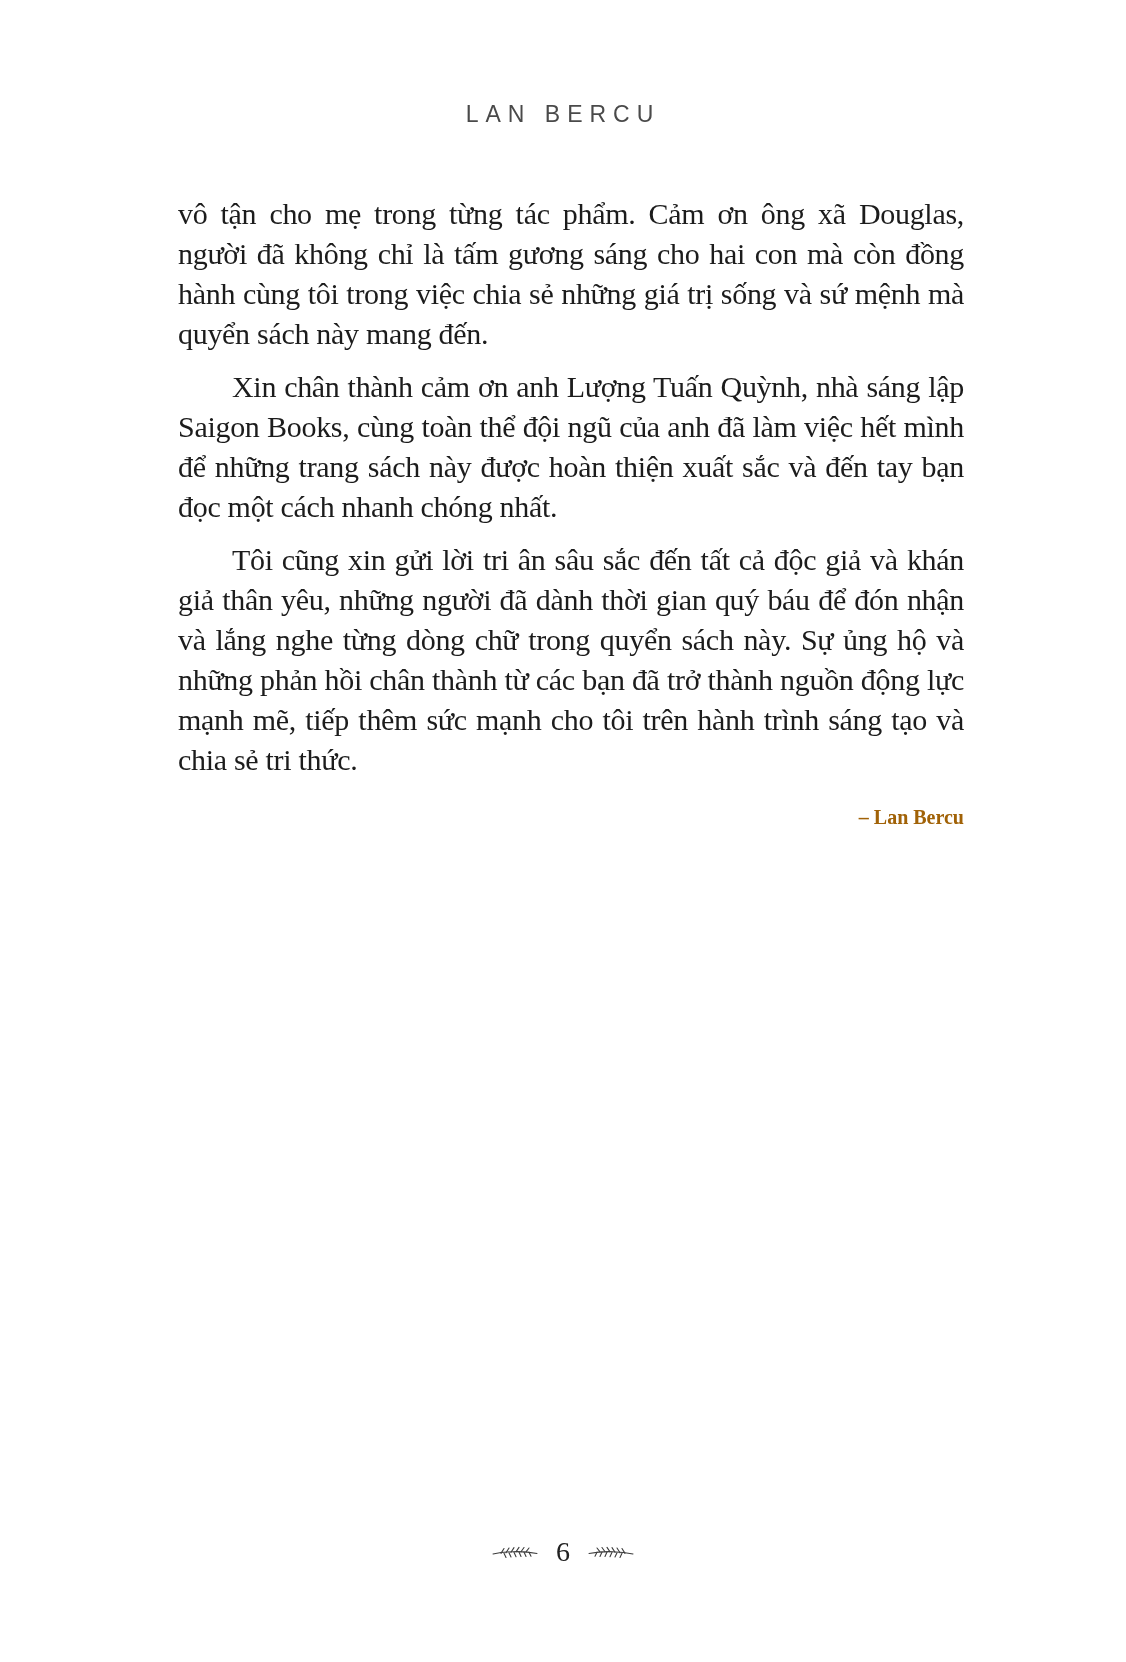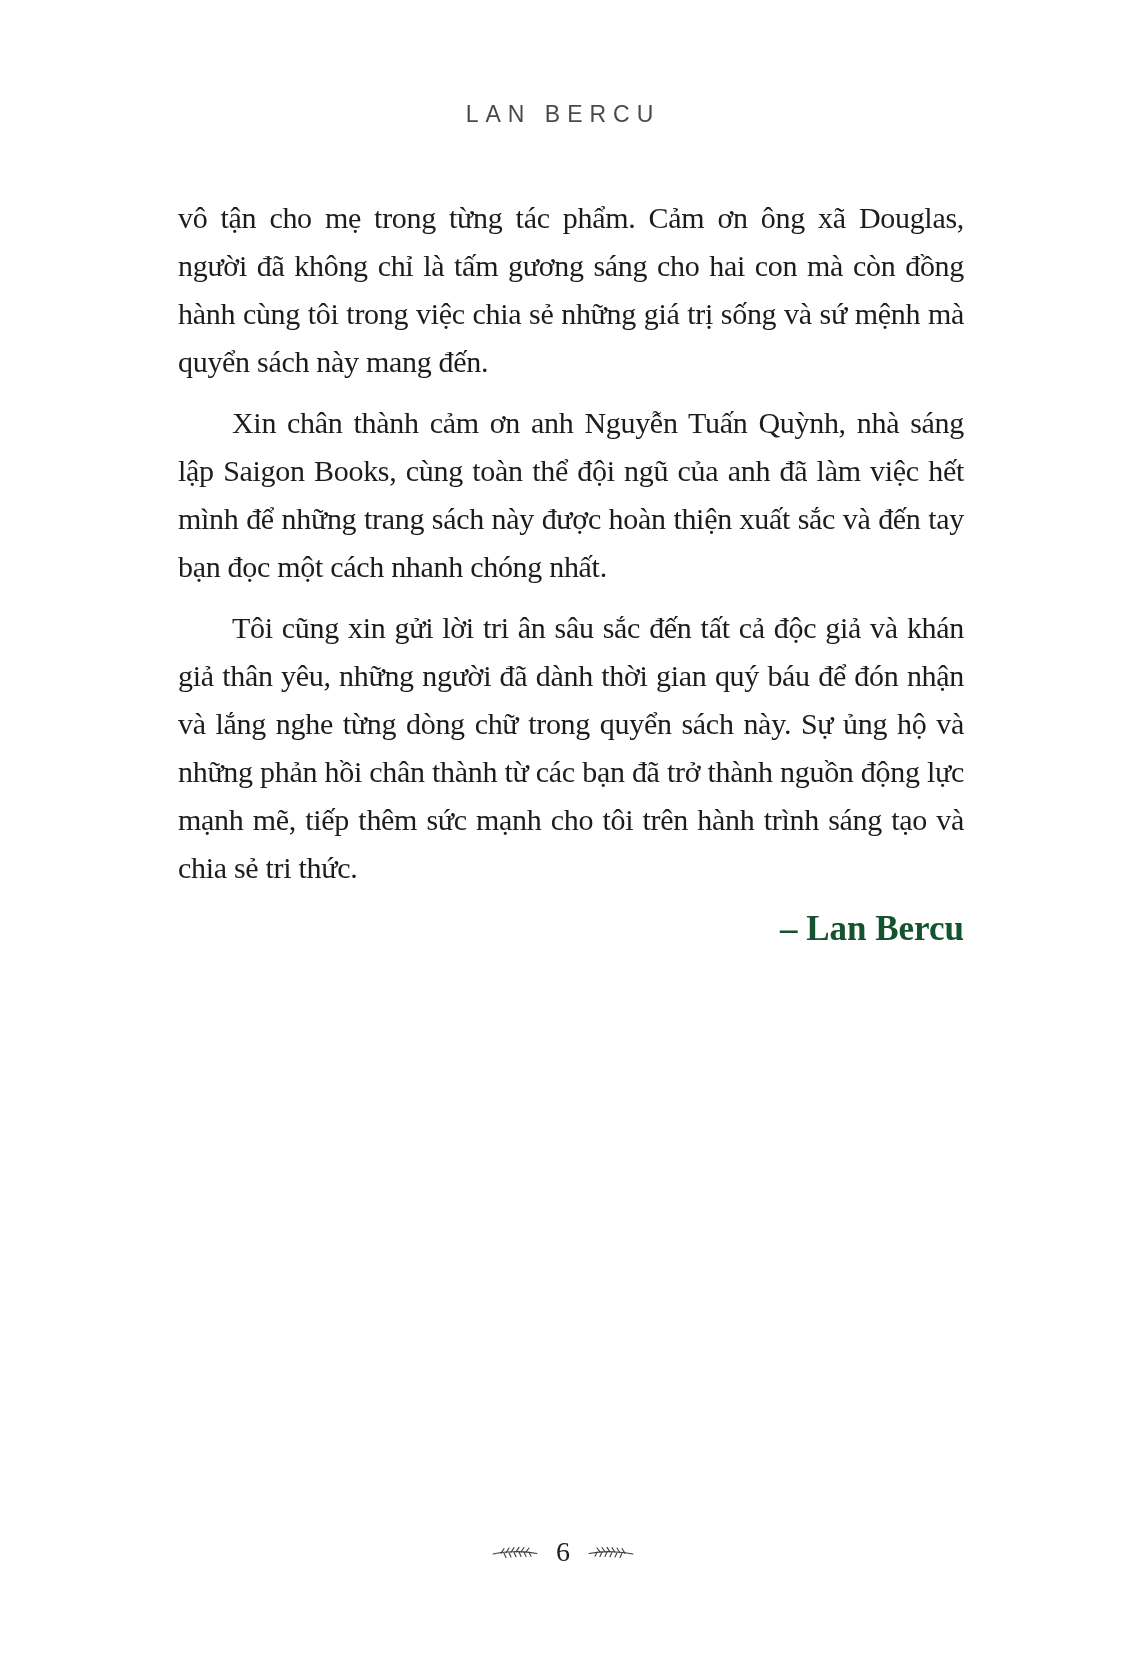--- a/index.html
+++ b/index.html
@@ -31,35 +31,35 @@
   .content {
     position: absolute;
     top: 194px;
     left: 178px;
     right: 162px;
   }
   .content p {
     margin: 0 0 13px 0;
     font-family: "Liberation Serif", serif;
     font-size: 30px;
-    line-height: 48px;
+    line-height: 40px;
     letter-spacing: -0.3px;
     color: #1c1c1c;
     text-align: justify;
   }
   .content p.indent {
     text-indent: 54px;
   }
   .signature {
     margin-top: 4px;
     font-family: "Liberation Serif", serif;
-    font-size: 35px;
+    font-size: 20px;
     line-height: 48px;
     font-weight: bold;
-    color: #14532d;
+    color: #a16207;
     text-align: right;
   }
   .page-footer {
     position: absolute;
     bottom: 96px;
     left: 0;
     width: 100%;
     display: flex;
     justify-content: center;
     align-items: center;
@@ -84,21 +84,21 @@
 </style>
 </head>
 <body>
 
 <div class="page">
 
   <div class="running-header">LAN BERCU</div>
 
   <main class="content">
     <p>vô tận cho mẹ trong từng tác phẩm. Cảm ơn ông xã Douglas, người đã không chỉ là tấm gương sáng cho hai con mà còn đồng hành cùng tôi trong việc chia sẻ những giá trị sống và sứ mệnh mà quyển sách này mang đến.</p>
-    <p class="indent">Xin chân thành cảm ơn anh Nguyễn Tuấn Quỳnh, nhà sáng lập Saigon Books, cùng toàn thể đội ngũ của anh đã làm việc hết mình để những trang sách này được hoàn thiện xuất sắc và đến tay bạn đọc một cách nhanh chóng nhất.</p>
+    <p class="indent">Xin chân thành cảm ơn anh Lượng Tuấn Quỳnh, nhà sáng lập Saigon Books, cùng toàn thể đội ngũ của anh đã làm việc hết mình để những trang sách này được hoàn thiện xuất sắc và đến tay bạn đọc một cách nhanh chóng nhất.</p>
     <p class="indent">Tôi cũng xin gửi lời tri ân sâu sắc đến tất cả độc giả và khán giả thân yêu, những người đã dành thời gian quý báu để đón nhận và lắng nghe từng dòng chữ trong quyển sách này. Sự ủng hộ và những phản hồi chân thành từ các bạn đã trở thành nguồn động lực mạnh mẽ, tiếp thêm sức mạnh cho tôi trên hành trình sáng tạo và chia sẻ tri thức.</p>
     <div class="signature">– Lan Bercu</div>
   </main>
 
   <footer class="page-footer">
     <span class="flourish">
       <svg width="46" height="16" viewBox="0 0 46 16" aria-hidden="true">
         <g fill="none" stroke="#3d3d3d" stroke-width="1.1" stroke-linecap="round">
           <path d="M1 10 C 12 7.5 30 6.5 45 9.5"></path>
           <path d="M9 9.4 L12 4.5"></path>

